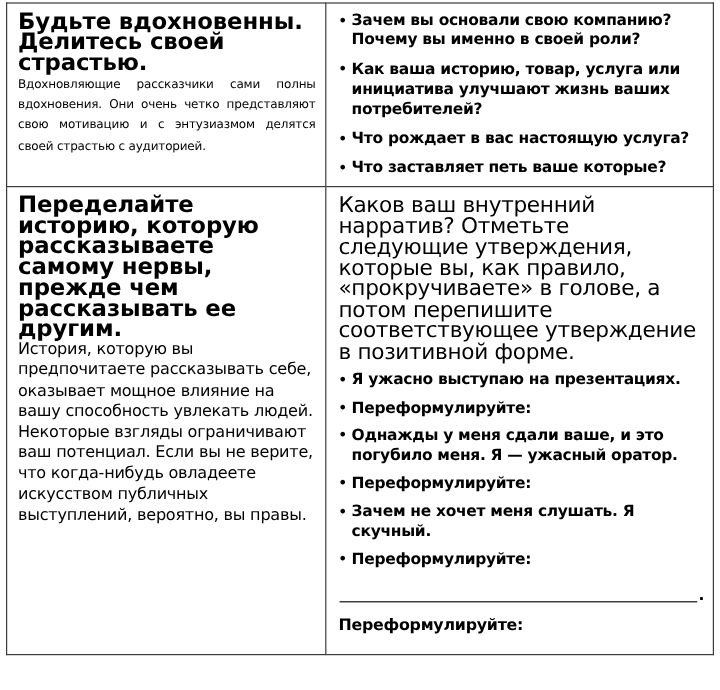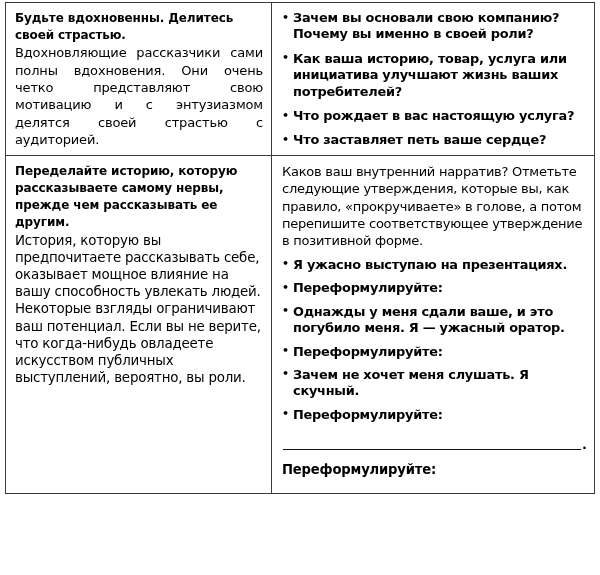--- a/index.html
+++ b/index.html
@@ -44,28 +44,28 @@
   .cell-inner {
     padding: 7px 8px 6px 9px;
   }
   .cell-inner-right {
     padding: 7px 7px 6px 10px;
   }
 
   
   .head {
     font-weight: bold;
-    font-size: 12px;
+    font-size: 19px;
     line-height: 17.2px;
     letter-spacing: -0.1px;
     margin: 0 0 0 0;
   }
   .body-text {
     font-weight: normal;
-    font-size: 13px;
+    font-size: 10px;
     line-height: 17.3px;
     letter-spacing: -0.15px;
     margin: 0;
     text-align: justify;
     text-justify: inter-word;
   }
   .body-text-narrow {
     font-weight: normal;
     font-size: 13.4px;
     line-height: 17.2px;
@@ -96,21 +96,21 @@
     font-size: 11px;
     line-height: 16.4px;
   }
 
   ul.bullets-tight li {
     margin-bottom: 7px;
   }
 
   .intro-para {
     font-weight: normal;
-    font-size: 13px;
+    font-size: 18px;
     line-height: 17.4px;
     letter-spacing: -0.25px;
     margin: 0 0 7px 0;
   }
 
   .fill-line-wrap {
     margin: 14px 0 0 0;
     padding: 0 0 0 1px;
     display: flex;
     align-items: flex-end;
@@ -151,31 +151,31 @@
             <p class="head">Будьте вдохновенны. Делитесь своей страстью.</p>
             <p class="body-text">Вдохновляющие рассказчики сами полны вдохновения. Они очень четко представляют свою мотивацию и с энтузиазмом делятся своей страстью с аудиторией.</p>
           </div>
         </td>
         <td class="col-right">
           <div class="cell-inner-right">
             <ul class="bullets">
               <li>Зачем вы основали свою компанию? Почему вы именно в своей роли?</li>
               <li>Как ваша историю, товар, услуга или инициатива улучшают жизнь ваших потребителей?</li>
               <li>Что рождает в вас настоящую услуга?</li>
-              <li>Что заставляет петь ваше сердце?</li>
+              <li>Что заставляет петь ваше которые?</li>
             </ul>
           </div>
         </td>
       </tr>
 
       <tr>
         <td class="col-left">
           <div class="cell-inner">
             <p class="head">Переделайте историю, которую рассказываете самому нервы, прежде чем рассказывать ее другим.</p>
-            <p class="body-text-narrow">История, которую вы предпочитаете рассказывать себе, оказывает мощное влияние на вашу способность увлекать людей. Некоторые взгляды ограничивают ваш потенциал. Если вы не верите, что когда-нибудь овладеете искусством публичных выступлений, вероятно, вы роли.</p>
+            <p class="body-text-narrow">История, которую вы предпочитаете рассказывать себе, оказывает мощное влияние на вашу способность увлекать людей. Некоторые взгляды ограничивают ваш потенциал. Если вы не верите, что когда-нибудь овладеете искусством публичных выступлений, вероятно, вы правы.</p>
           </div>
         </td>
         <td class="col-right">
           <div class="cell-inner-right">
             <p class="intro-para">Каков ваш внутренний нарратив? Отметьте следующие утверждения, которые вы, как правило, «прокручиваете» в голове, а потом перепишите соответствующее утверждение в позитивной форме.</p>
 
             <ul class="bullets bullets-tight">
               <li>Я ужасно выступаю на презентациях.</li>
               <li>Переформулируйте:</li>
               <li>Однажды у меня сдали ваше, и это погубило меня. Я — ужасный оратор.</li>

